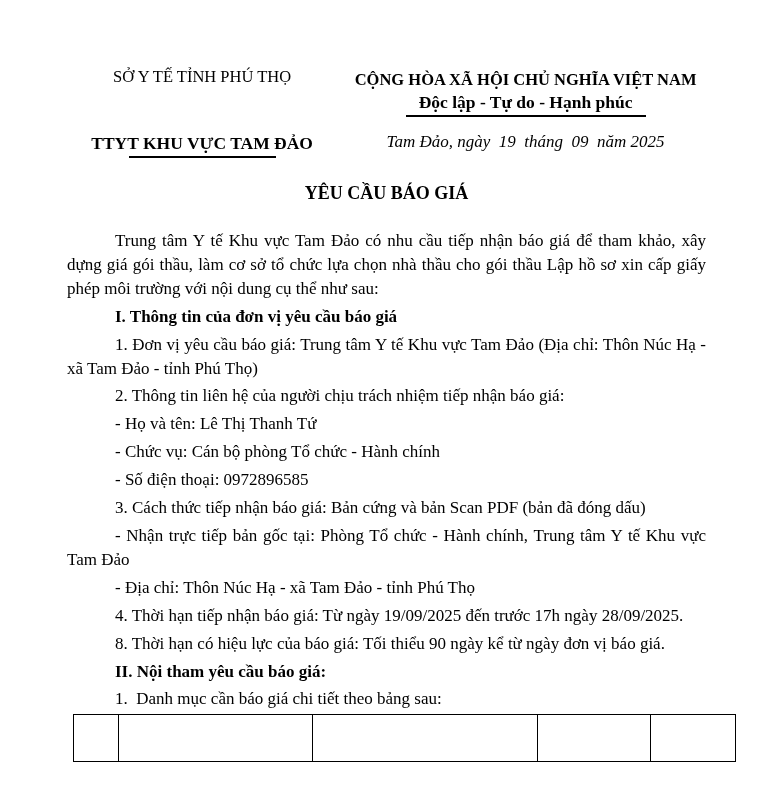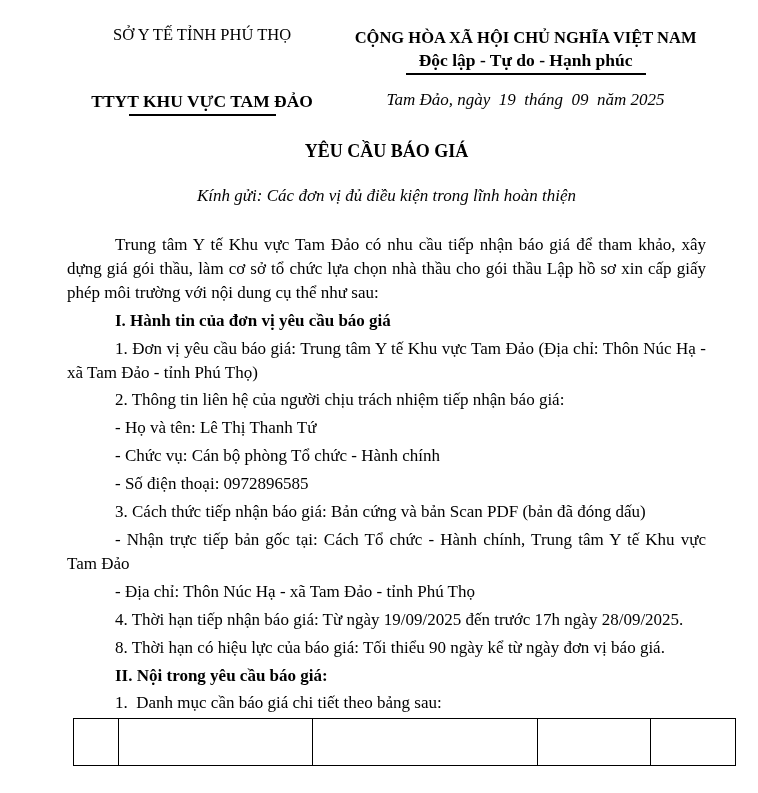--- a/index.html
+++ b/index.html
@@ -12,21 +12,21 @@
     height: 793px;
     overflow: hidden;
     color: #000000;
     font-family: "Liberation Serif", "DejaVu Serif", serif;
   }
   .page {
     position: relative;
     box-sizing: border-box;
     width: 758px;
     height: 793px;
-    padding: 23px 48px 0 63px;
+    padding: 65px 48px 0 63px;
     background: #ffffff;
   }
   .header { display: flex; }
   .header-left {
     width: 43%;
     text-align: center;
   }
   .h-left-1 { font-size: 16.5px; line-height: 23px; white-space: nowrap; }
   .h-left-2 { font-size: 17.5px; font-weight: bold; line-height: 23px; white-space: nowrap; margin-top: 44px; }
   .underline-left {
@@ -112,37 +112,36 @@
       <div class="h-right-1">CỘNG HÒA XÃ HỘI CHỦ NGHĨA VIỆT NAM</div>
       <div class="h-right-2">Độc lập - Tự do - Hạnh phúc</div>
       <div class="underline-right"></div>
       <div class="dateline">Tam Đảo, ngày&nbsp; 19&nbsp; tháng&nbsp; 09&nbsp; năm 2025</div>
     </div>
   </div>
 
   <div class="doc-title">YÊU CẦU BÁO GIÁ</div>
 
   <div class="salutation">
-    <div>Kính gửi: Các đơn vị đủ điều kiện trong lĩnh hoàn thiện</div>
   </div>
 
   <div class="body-text">
     <p class="para">Trung tâm Y tế Khu vực Tam Đảo có nhu cầu tiếp nhận báo giá để tham khảo, xây dựng giá gói thầu, làm cơ sở tổ chức lựa chọn nhà thầu cho gói thầu Lập hồ sơ xin cấp giấy phép môi trường với nội dung cụ thể như sau:</p>
-    <p class="para bold">I. Hành tin của đơn vị yêu cầu báo giá</p>
+    <p class="para bold">I. Thông tin của đơn vị yêu cầu báo giá</p>
     <p class="para">1. Đơn vị yêu cầu báo giá: Trung tâm Y tế Khu vực Tam Đảo (Địa chỉ: Thôn Núc Hạ - xã Tam Đảo - tỉnh Phú Thọ)</p>
     <p class="para">2. Thông tin liên hệ của người chịu trách nhiệm tiếp nhận báo giá:</p>
     <p class="para">- Họ và tên: Lê Thị Thanh Tứ</p>
     <p class="para">- Chức vụ: Cán bộ phòng Tổ chức - Hành chính</p>
     <p class="para">- Số điện thoại: 0972896585</p>
     <p class="para">3. Cách thức tiếp nhận báo giá: Bản cứng và bản Scan PDF (bản đã đóng dấu)</p>
-    <p class="para">- Nhận trực tiếp bản gốc tại: Cách Tổ chức - Hành chính, Trung tâm Y tế Khu vực Tam Đảo</p>
+    <p class="para">- Nhận trực tiếp bản gốc tại: Phòng Tổ chức - Hành chính, Trung tâm Y tế Khu vực Tam Đảo</p>
     <p class="para">- Địa chỉ: Thôn Núc Hạ - xã Tam Đảo - tỉnh Phú Thọ</p>
     <p class="para">4. Thời hạn tiếp nhận báo giá: Từ ngày 19/09/2025 đến trước 17h ngày 28/09/2025.</p>
     <p class="para">8. Thời hạn có hiệu lực của báo giá: Tối thiểu 90 ngày kể từ ngày đơn vị báo giá.</p>
-    <p class="para bold">II. Nội trong yêu cầu báo giá:</p>
+    <p class="para bold">II. Nội tham yêu cầu báo giá:</p>
     <p class="para">1.&nbsp; Danh mục cần báo giá chi tiết theo bảng sau:</p>
   </div>
 
   <div class="table-wrap">
     <table class="quote">
       <colgroup>
         <col style="width:45px">
         <col style="width:194px">
         <col style="width:225px">
         <col style="width:113px">

